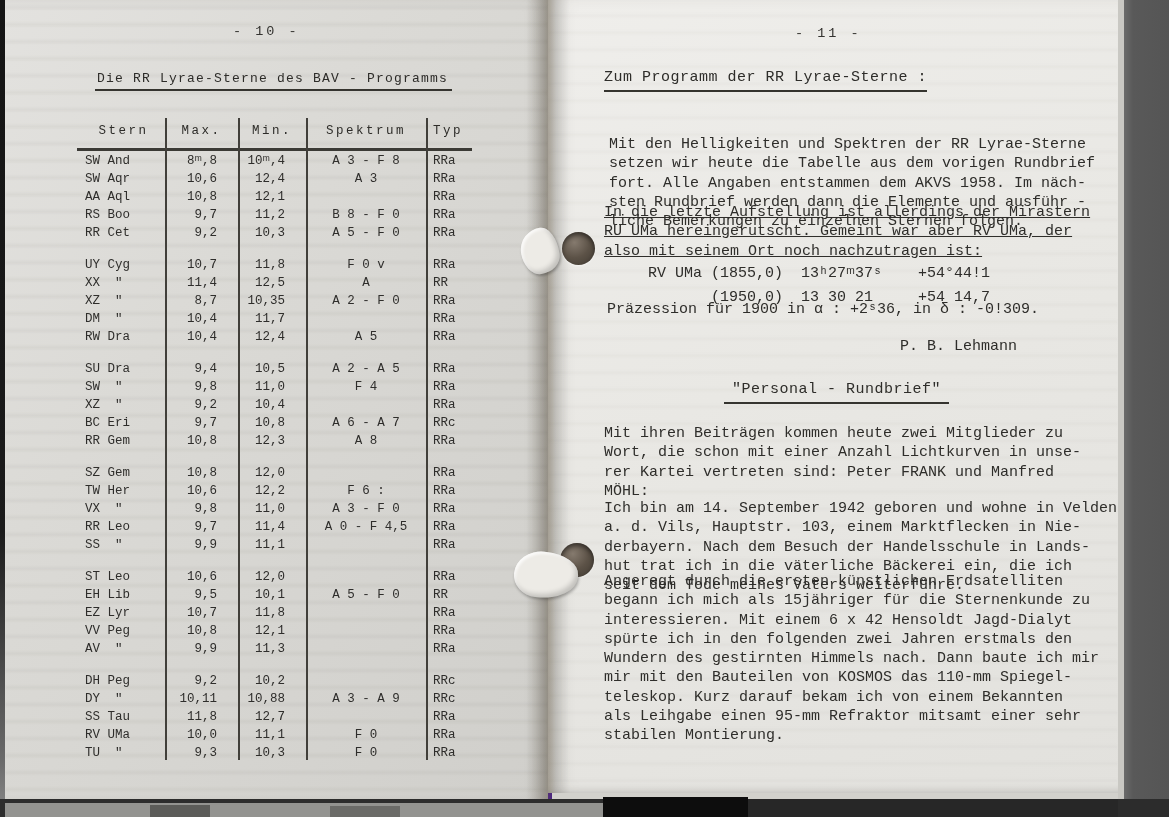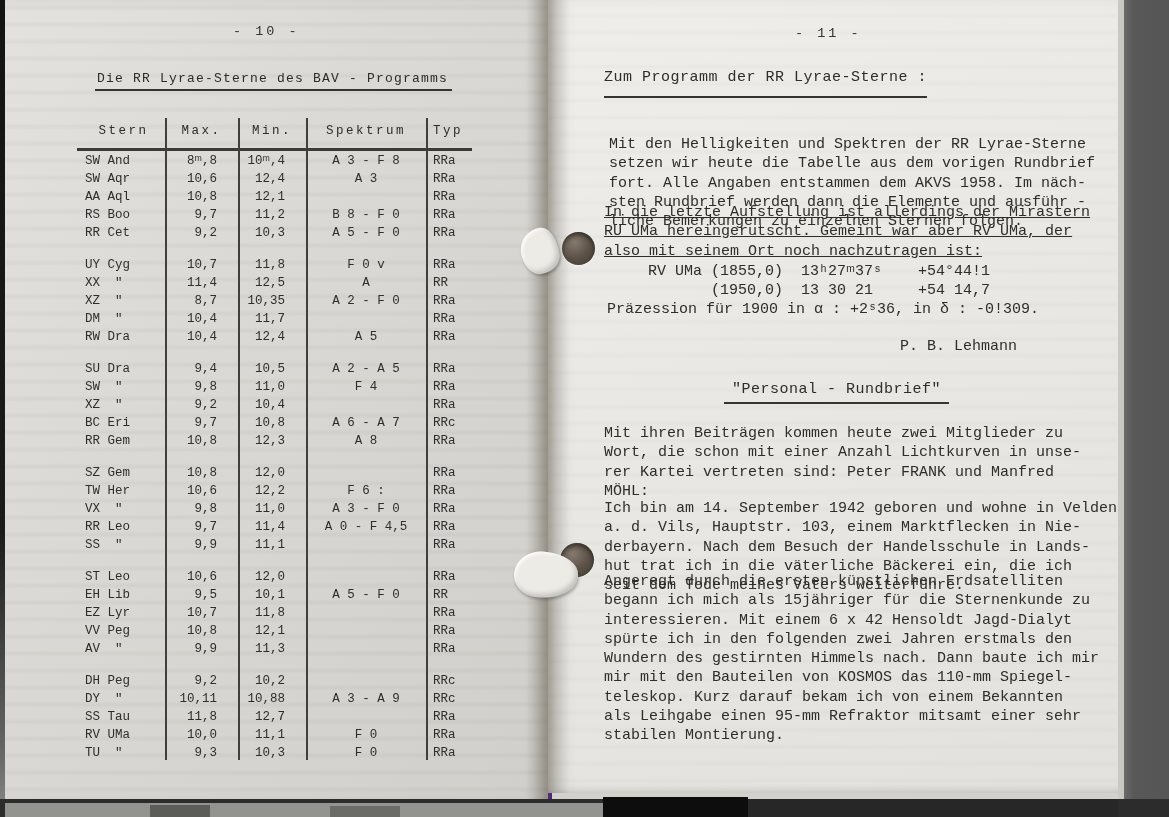--- a/index.html
+++ b/index.html
@@ -70,25 +70,25 @@
   .vl1{left:83px;}.vl2{left:156px;}.vl3{left:224px;}.vl4{left:344px;}
   .t-body{position:absolute;left:0;top:34px;width:388px;}
   .t-group{margin-bottom:14px;}
   .t-row{display:grid;grid-template-columns:83px 73px 68px 120px 44px;height:18px;line-height:18px;}
   .c-stern{padding-left:3px;white-space:pre;}
   .c-max,.c-min{text-align:right;padding-right:21px;white-space:pre;}
   .c-spek{text-align:center;white-space:pre;}
   .c-typ{padding-left:7px;white-space:pre;}
   
   .rp-block{position:absolute;white-space:pre;font-size:15px;line-height:19.3px;color:#2e2d2a;}
-  .rp-head{border-bottom:2.5px solid #35342f;padding-bottom:9px;letter-spacing:0.5px;}
+  .rp-head{border-bottom:2.5px solid #35342f;padding-bottom:3px;letter-spacing:0.5px;}
   .h1{left:56px;top:68px;}
   .p1{left:61px;top:99px;margin-top:36px;}
   .p2{left:56px;top:203px;text-decoration:underline;}
-  .coords{left:100px;top:262px;line-height:19px;}
+  .coords{left:100px;top:262px;line-height:24px;}
   .prec{left:48px;top:300px;margin-left:11px;}
   .sig{left:352px;top:327px;margin-top:10px;}
   .h2{left:176px;top:380px;padding:0 8px 3px 8px;}
   .p3{left:56px;top:424px;}
   .p4{left:56px;top:499px;}
   .p5{left:56px;top:572px;}
 </style>
 </head>
 <body>
 

